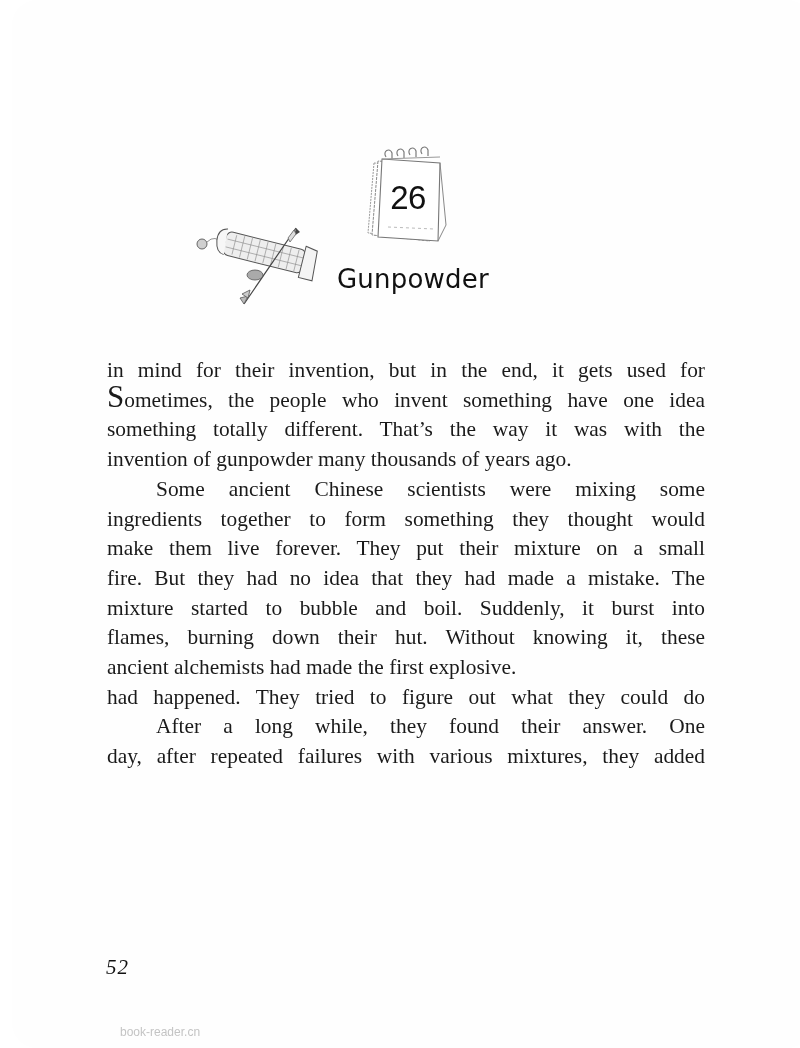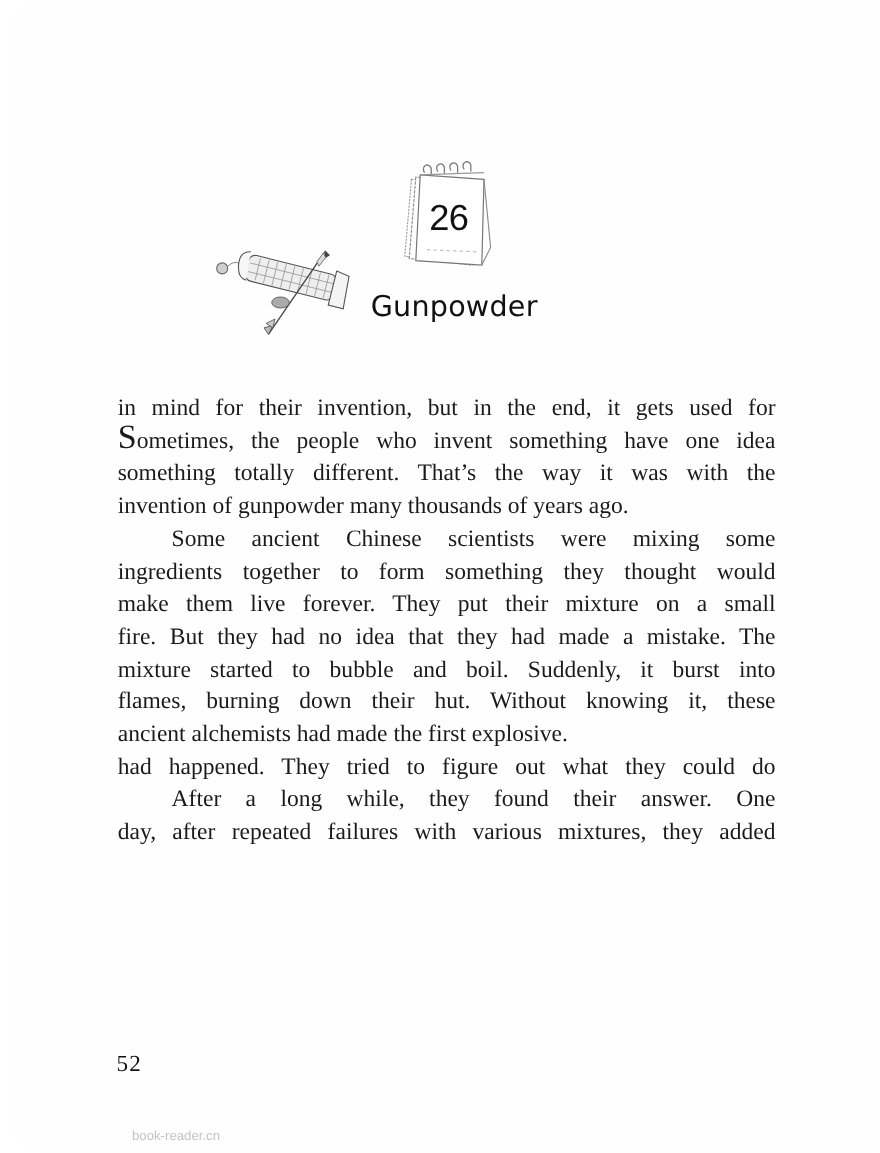--- a/index.html
+++ b/index.html
@@ -90,20 +90,21 @@
     }
     .line.indent { padding-left: 49px; }
     .page-number {
       position: absolute;
       left: 94px;
       top: 955px;
       font-size: 21px;
       line-height: 24px;
       color: #111;
       letter-spacing: 1px;
+      font-style: italic;
     }
     .watermark {
       position: absolute;
       left: 108px;
       top: 1025px;
       font-family: "Liberation Sans", "DejaVu Sans", sans-serif;
       font-size: 12px;
       color: #c4c4c4;
       text-align: right;
     }

